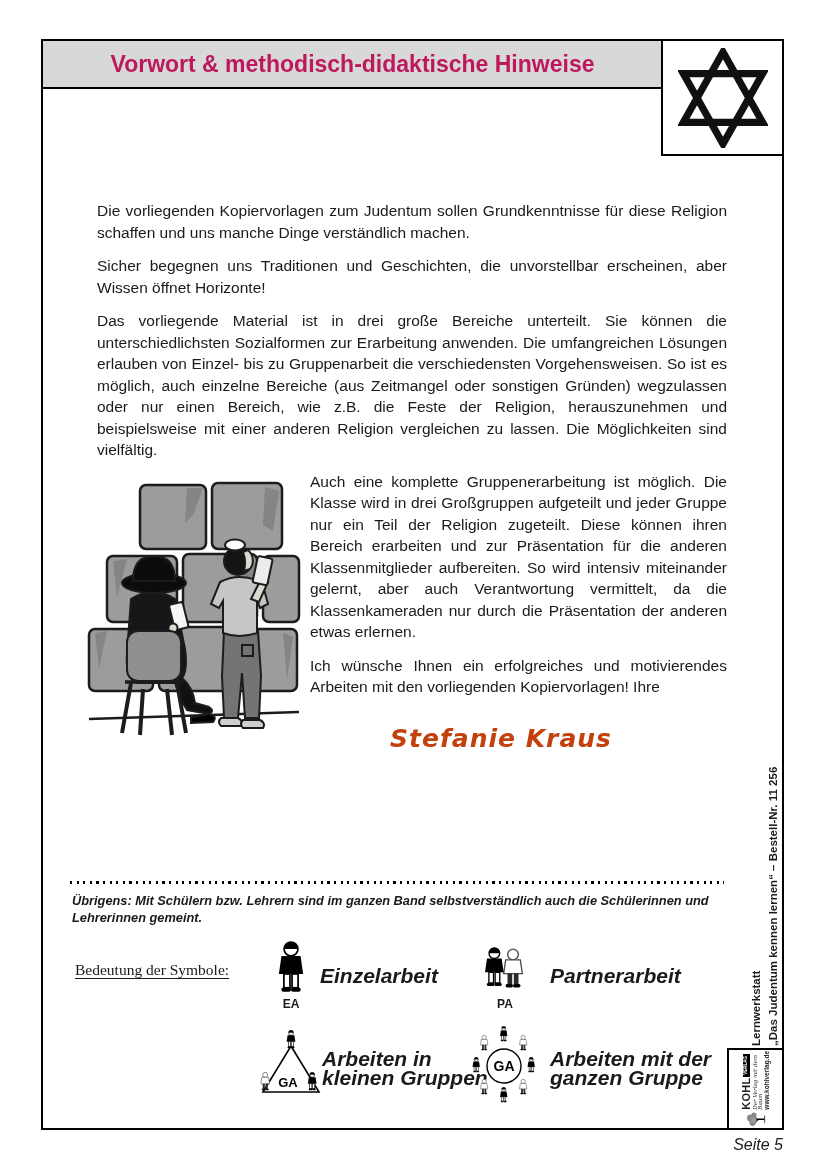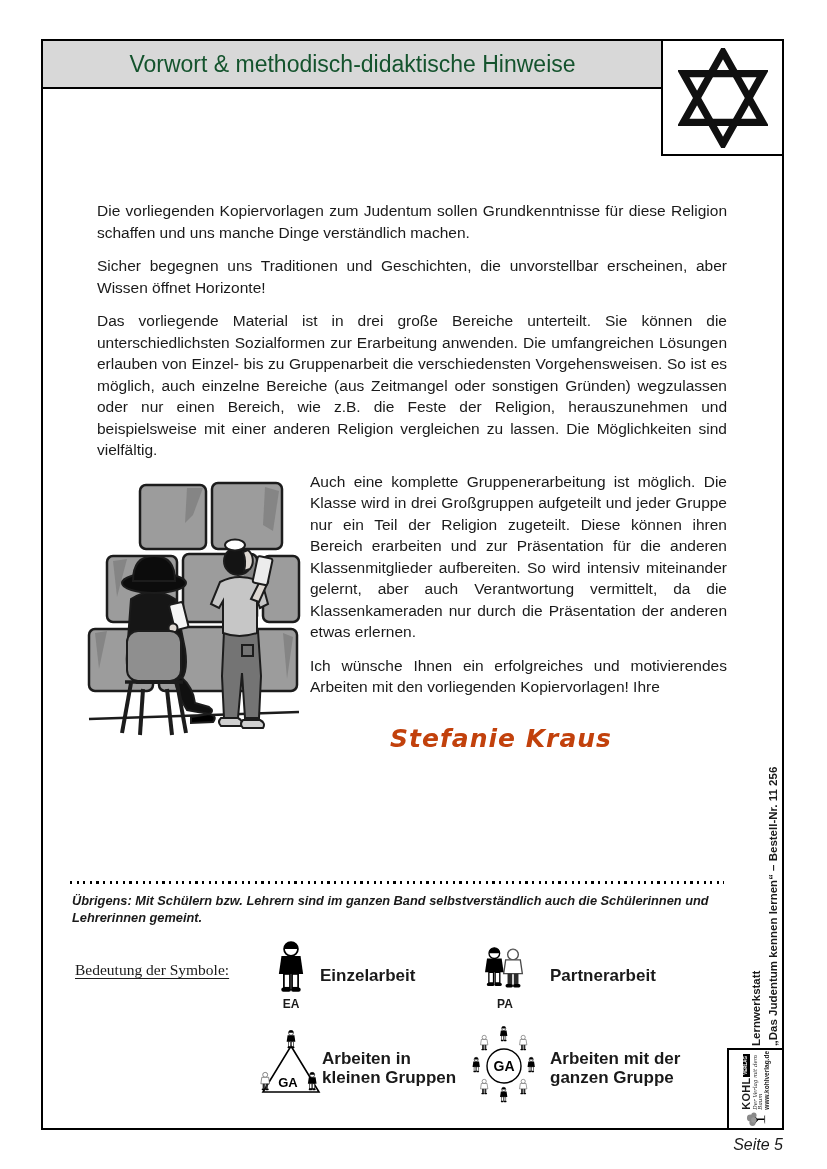--- a/index.html
+++ b/index.html
@@ -2,38 +2,38 @@
 <html lang="de"><head>
 <meta charset="utf-8">
 <style>
   * { margin:0; padding:0; box-sizing:border-box; }
   body { background:#fff; font-family:"Liberation Sans", sans-serif; }
   .page { position:relative; width:827px; height:1169px; background:#fff; overflow:hidden; color:#1a1a1a; }
   .abs { position:absolute; }
 
   .frame { left:41px; top:39px; width:743px; height:1091px; border:2px solid #000; }
   .header-bar { left:41px; top:39px; width:623px; height:50px; background:#d8d8d8; border:2px solid #000; display:flex; align-items:center; justify-content:center; z-index:2; }
-  .header-bar h1 { font-size:23px; font-weight:normal; letter-spacing:0; color:#14532d; }
+  .header-bar h1 { font-size:23px; font-weight:bold; letter-spacing:0; color:#be185d; }
   .star-box { left:661px; top:39px; width:123px; height:117px; background:#fff; border:2px solid #000; display:flex; align-items:center; justify-content:center; z-index:2; }
 
   .content { left:97px; top:200px; width:630px; }
   .content p { font-size:15.5px; line-height:21.5px; text-align:justify; margin-bottom:12px; }
   .content p.tight { margin-bottom:10px; }
   .media-row { position:relative; }
   .illustration { position:absolute; left:-10px; top:8px; }
   .right-col { margin-left:213px; width:417px; }
   .signature { margin-top:26px; margin-left:80px; font-family:"DejaVu Sans", sans-serif; font-weight:bold; font-style:italic; font-size:25px; letter-spacing:1px; color:#c2410c; }
 
   .dotted-line { left:70px; top:881px; width:654px; height:3px;
     background:repeating-linear-gradient(90deg,#000 0 2.2px,transparent 2.2px 6.6px); }
   .note { left:72px; top:892px; width:656px; font-size:12.8px; font-weight:bold; font-style:italic; line-height:17px; }
 
   .sym-heading { left:75px; top:961px; font-size:15.5px; text-decoration:underline; text-underline-offset:3px;font-family:Liberation Serif, serif; }
   .sym-abbr { font-size:12px; font-weight:bold; text-align:center; }
-  .sym-label { font-size:17px; font-weight:bold; line-height:18.5px; }
+  .sym-label { font-size:21px; font-weight:bold; line-height:18.5px;font-style:italic; }
 
   .sidebar-rot { left:748px; top:1046px; transform-origin:0 0; transform:rotate(-90deg); width:330px; }
   .sidebar-rot div { font-size:11.5px; font-weight:bold; line-height:17px; white-space:nowrap; }
 
   .kohl-box { left:727px; top:1048px; width:57px; height:82px; border:2px solid #000; background:#fff; z-index:3; }
   .kohl-inner { position:absolute; left:50%; top:50%; width:76px; height:50px; transform:translate(-50%,-50%) rotate(-90deg); display:flex; align-items:center; gap:2px; }
   .kohl-text { display:flex; flex-direction:column; line-height:1.05; }
   .kohl-brand { display:flex; align-items:center; gap:1px; }
   .kohl-name { font-size:11px; font-weight:bold; letter-spacing:0.2px; }
   .kohl-chip { font-size:4.5px; font-weight:bold; color:#fff; background:#000; padding:1px 2px; }

